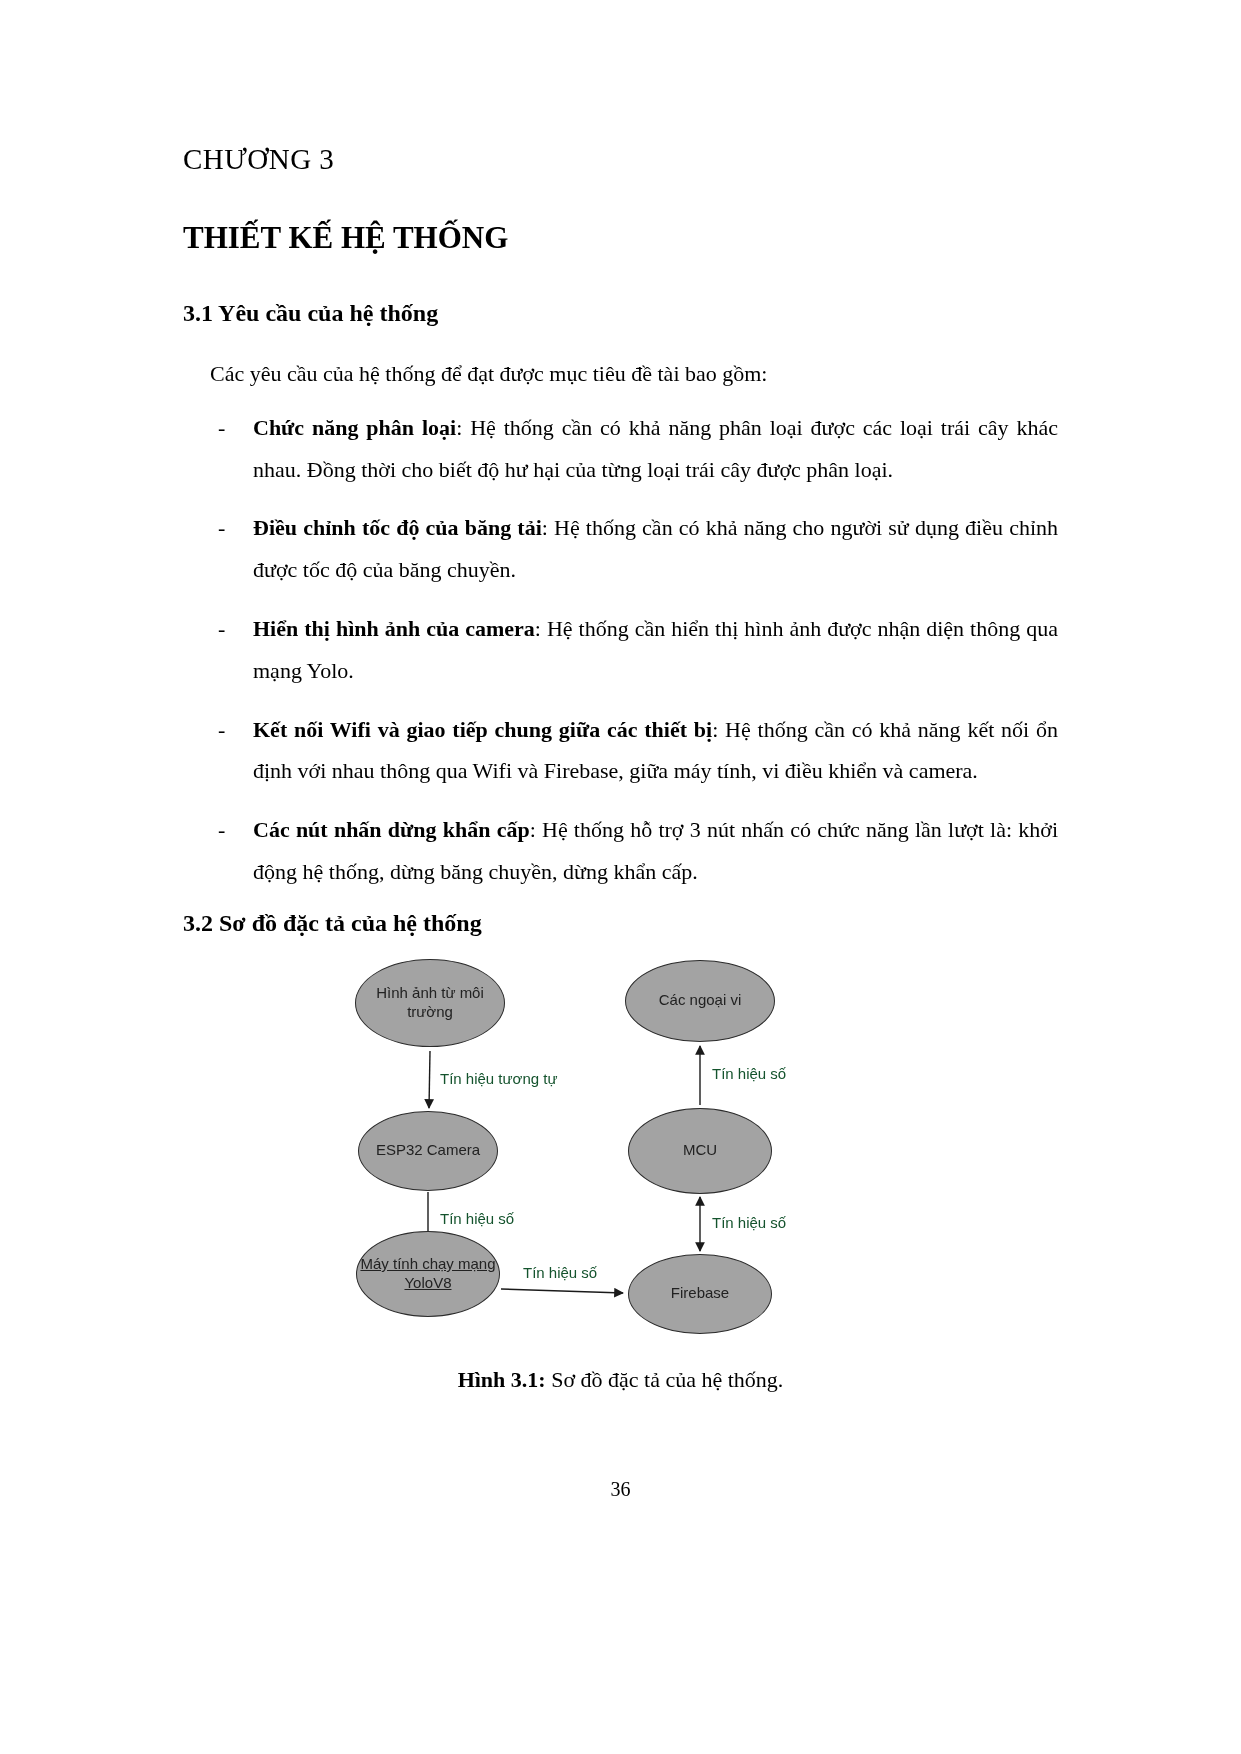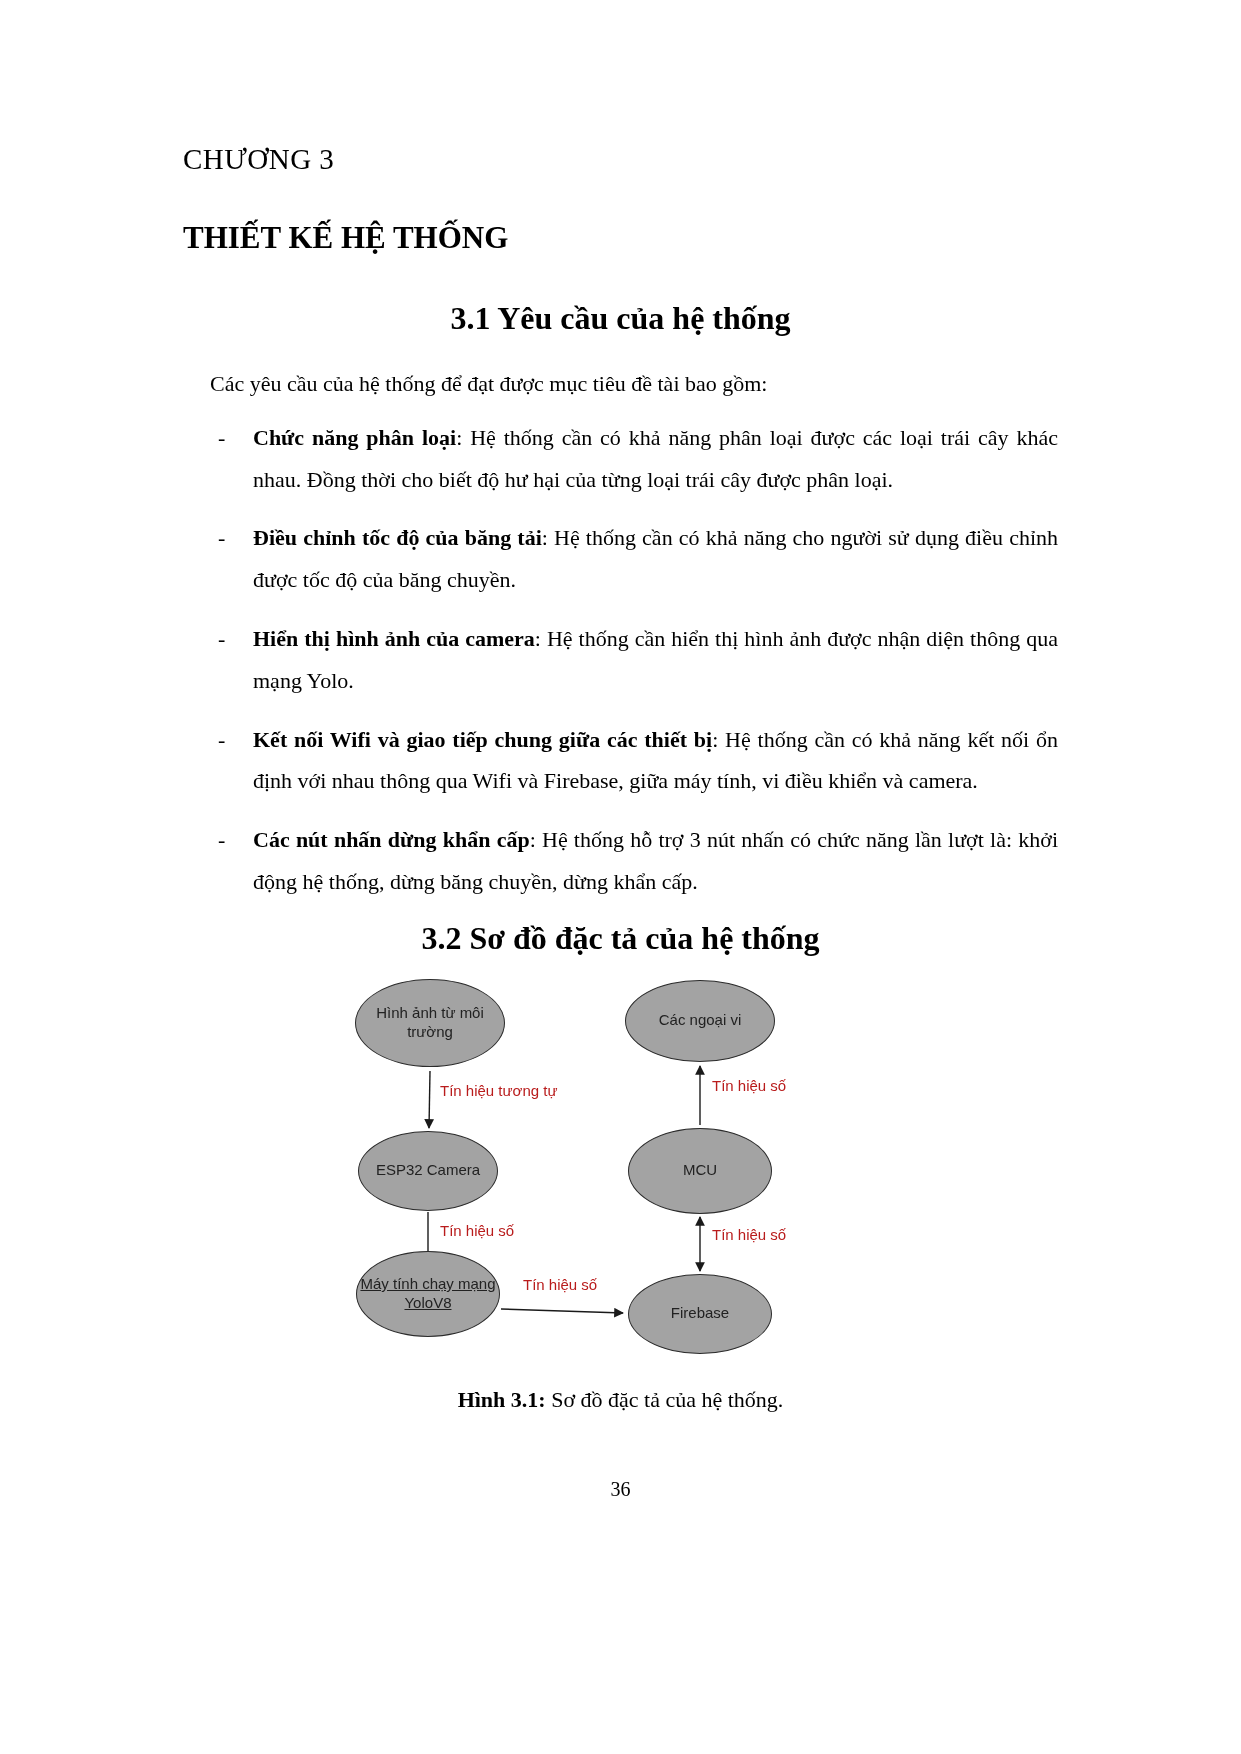--- a/index.html
+++ b/index.html
@@ -24,24 +24,23 @@
     font-weight: 400;
     margin: 13px 0 44px 0;
     letter-spacing: 0.5px;
   }
   .doc-title {
     font-size: 31px;
     font-weight: 700;
     margin: 0 0 44px 0;
   }
   .section-heading {
-    font-size: 32px;
+    font-size: 24px;
     font-weight: 700;
     margin: 0 0 26px 0;
-    text-align: center;
   }
   .intro {
     font-size: 22px;
     line-height: 1.9;
     margin: 0 0 12px 27px;
   }
   .bullet-list {
     margin: 0;
   }
   .bullet-item {
@@ -100,22 +99,23 @@
   }
   .node-image     { left: 0;   top: 3;   width: 150px; height: 88px; }
   .node-periph    { left: 270px; top: 1px;  width: 150px; height: 82px; }
   .node-esp32     { left: 3px; top: 152px; width: 140px; height: 80px; }
   .node-mcu       { left: 273px; top: 149px; width: 144px; height: 86px; }
   .node-yolo      { left: 1px; top: 272px; width: 144px; height: 86px; text-decoration: underline; }
   .node-firebase  { left: 273px; top: 295px; width: 144px; height: 80px; }
   .edge-label {
     position: absolute;
     font-size: 15px;
-    color: #b91c1c;
+    color: #14532d;
     white-space: nowrap;
+    margin-top: 8px;
   }
   .el-analog  { left: 85px;  top: 103px; }
   .el-d1      { left: 85px;  top: 243px; }
   .el-d2      { left: 168px; top: 297px; }
   .el-d3      { left: 357px; top: 247px; }
   .el-d4      { left: 357px; top: 98px; }
   .caption {
     margin-top: 18px;
     text-align: center;
     font-size: 22px;

